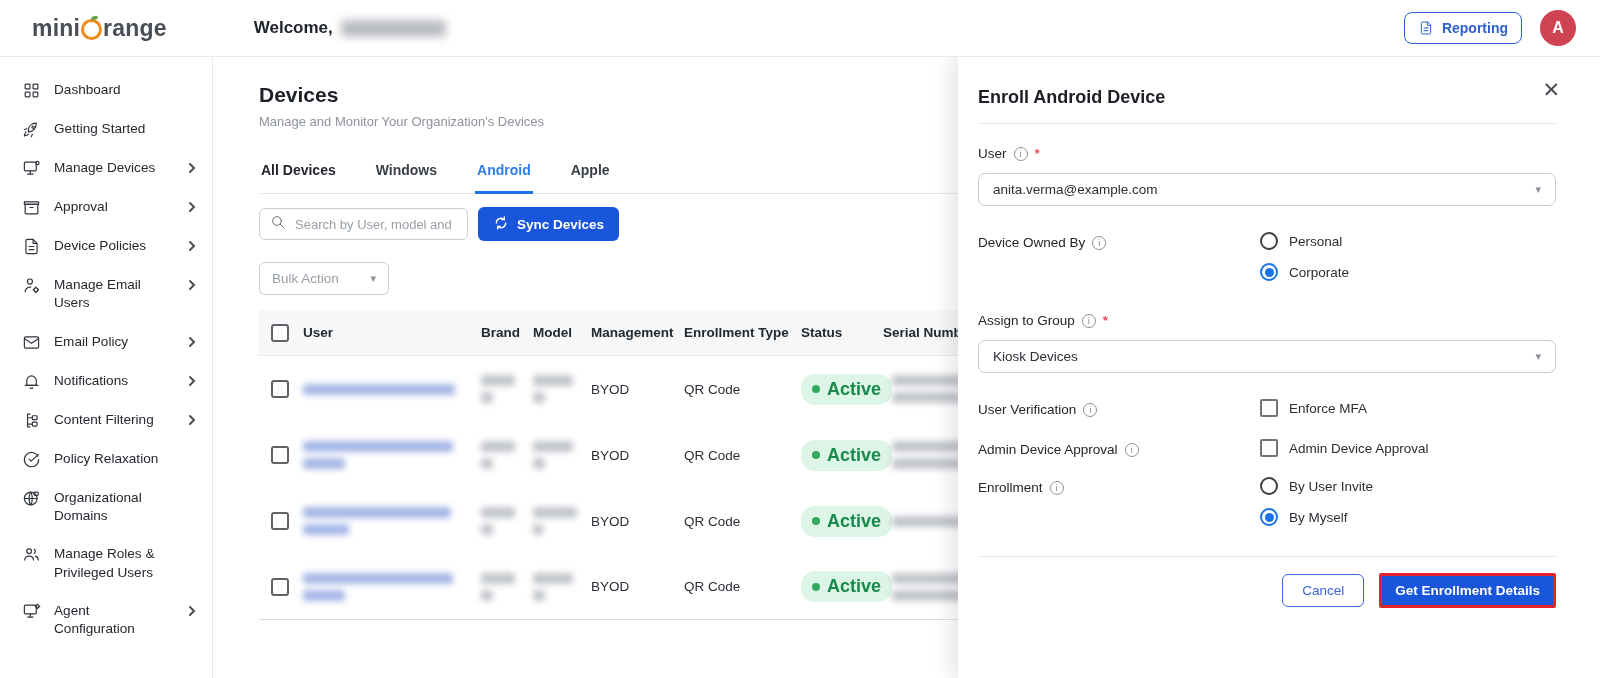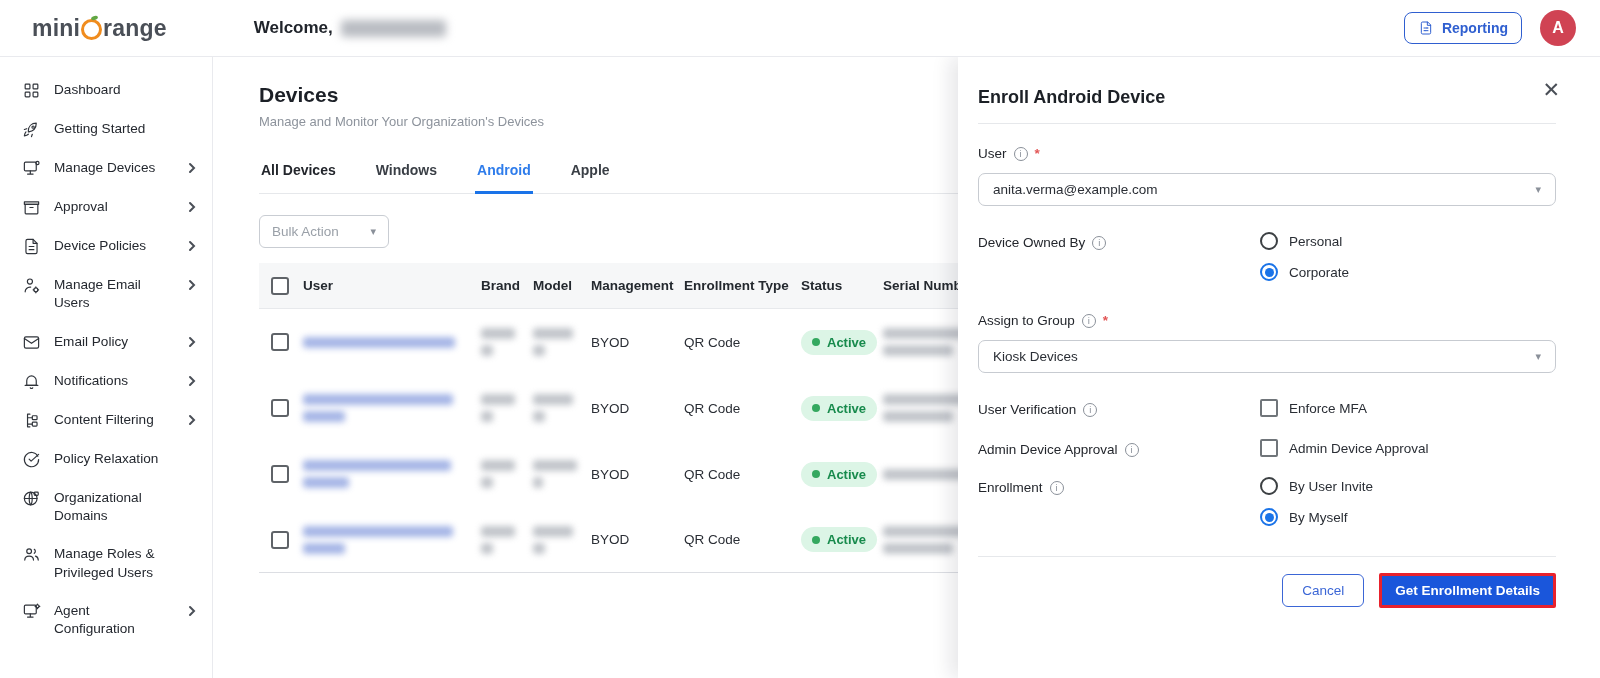--- a/index.html
+++ b/index.html
@@ -73,21 +73,21 @@
   .col-user { flex: 0 0 178px; } .col-brand { flex: 0 0 52px; } .col-model { flex: 0 0 58px; }
   .col-mgmt { flex: 0 0 93px; } .col-enr { flex: 0 0 117px; } .col-status { flex: 0 0 82px; }
   .col-serial { flex: 0 0 112px; } .col-actions { flex: 0 0 30px; color: #5f6368; font-size: 16px; }
   .cbx { width: 18px; height: 18px; border: 2px solid #5f6368; border-radius: 3px; background: #fff;
     cursor: pointer; }
   .cell-text { font-size: 13.5px; color: #2a2e35; }
   .blur-stack { display: flex; flex-direction: column; gap: 6px; }
   .bb { height: 11px; border-radius: 3px; filter: blur(3px); opacity: .8; }
   .bb-user { background: #8fa3e0; } .bb-gray { background: #b2b6bd; }
   .badge-active { display: inline-flex; align-items: center; gap: 7px; background: #dcf5e6;
-    color: #178a4c; font-size: 13px; font-weight: 700; border-radius: 14px; padding: 5px 11px; text-align: right; }
+    color: #178a4c; font-size: 18px; font-weight: 700; border-radius: 14px; padding: 5px 11px; text-align: right; }
   .badge-active .dot { width: 8px; height: 8px; border-radius: 50%; background: #34a85f; }
 
   
   .panel { position: absolute; top: 57px; left: 958px; right: 0; bottom: 0; background: #fff;
     box-shadow: -8px 0 18px rgba(20,24,40,.10); z-index: 20; padding: 30px 44px 0 20px; }
   .panel-title { font-size: 18px; font-weight: 700; color: #1c2026; }
   .panel-close { position: absolute; top: 22px; right: 40px; font-size: 21px; color: #4a4f57;
     cursor: pointer; line-height: 1; }
   .divider { border: none; border-top: 1px solid #e6e8eb; margin-top: 15px; }
   .f-label { display: flex; align-items: center; gap: 7px; font-size: 13.5px; font-weight: 500;
@@ -302,20 +302,38 @@
   <div class="page-title">Devices</div>
   <div class="page-subtitle">Manage and Monitor Your Organization's Devices</div>
 
   <div class="tabs">
     <div class="tab" style="font-weight:700;color:#23262c;">All Devices</div>
     <div class="tab">Windows</div>
     <div class="tab active">Android</div>
     <div class="tab">Apple</div>
   </div>
 
+  <div class="toolbar">
+    <div class="search-box">
+      <span><svg class="ic" style="width:16px;height:16px;color:#6b7076" viewBox="0 0 24 24">
+            <circle cx="10.5" cy="10.5" r="6.5"></circle>
+            <path d="M15.5 15.5L21 21"></path>
+          </svg></span>
+      <input type="text" placeholder="Search by User, model and" style="">
+    </div>
+    <button class="sync-btn">
+      <span><svg class="ic" style="width:16px;height:16px;color:#fff;stroke-width:2" viewBox="0 0 24 24">
+            <path d="M19 12a7 7 0 0 1-12 5"></path>
+            <path d="M5 12a7 7 0 0 1 12-5"></path>
+            <path d="M17 3v4h-4"></path>
+            <path d="M7 21v-4h4"></path>
+          </svg></span>
+      <span>Sync Devices</span>
+    </button>
+  </div>
 
   <div class="bulk-action">
     <span>Bulk Action</span>
     <span class="caret">▾</span>
   </div>
 
   <div class="table">
     <div class="t-head">
       <div class="col-cb">
           <span class="cbx"></span>

